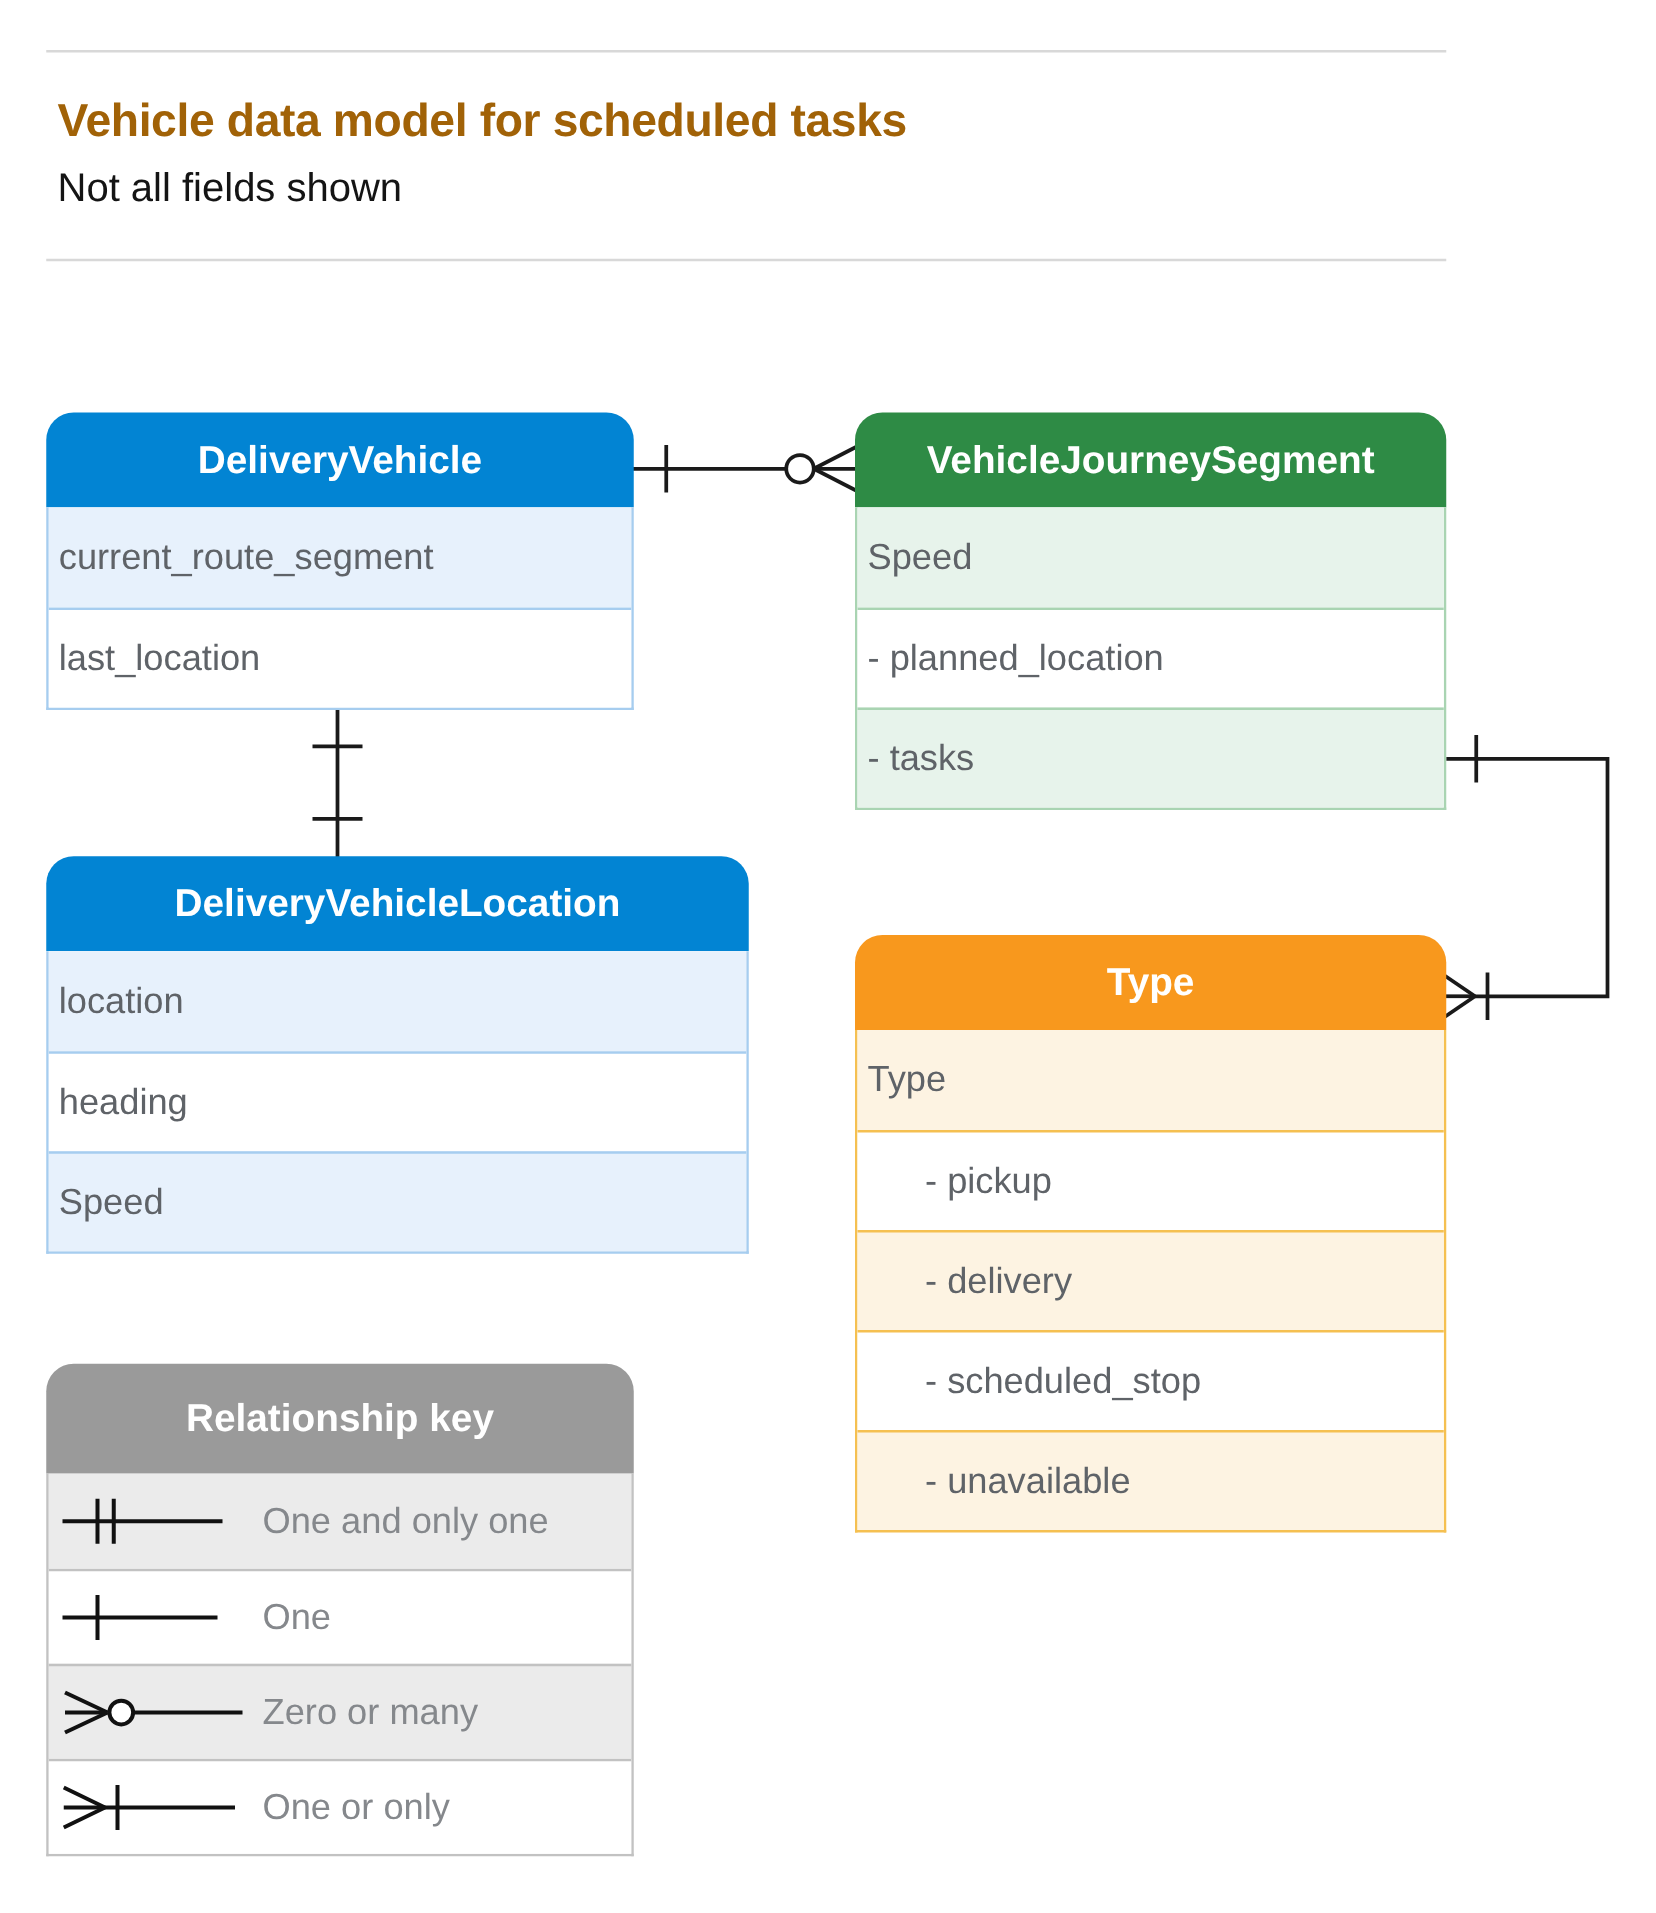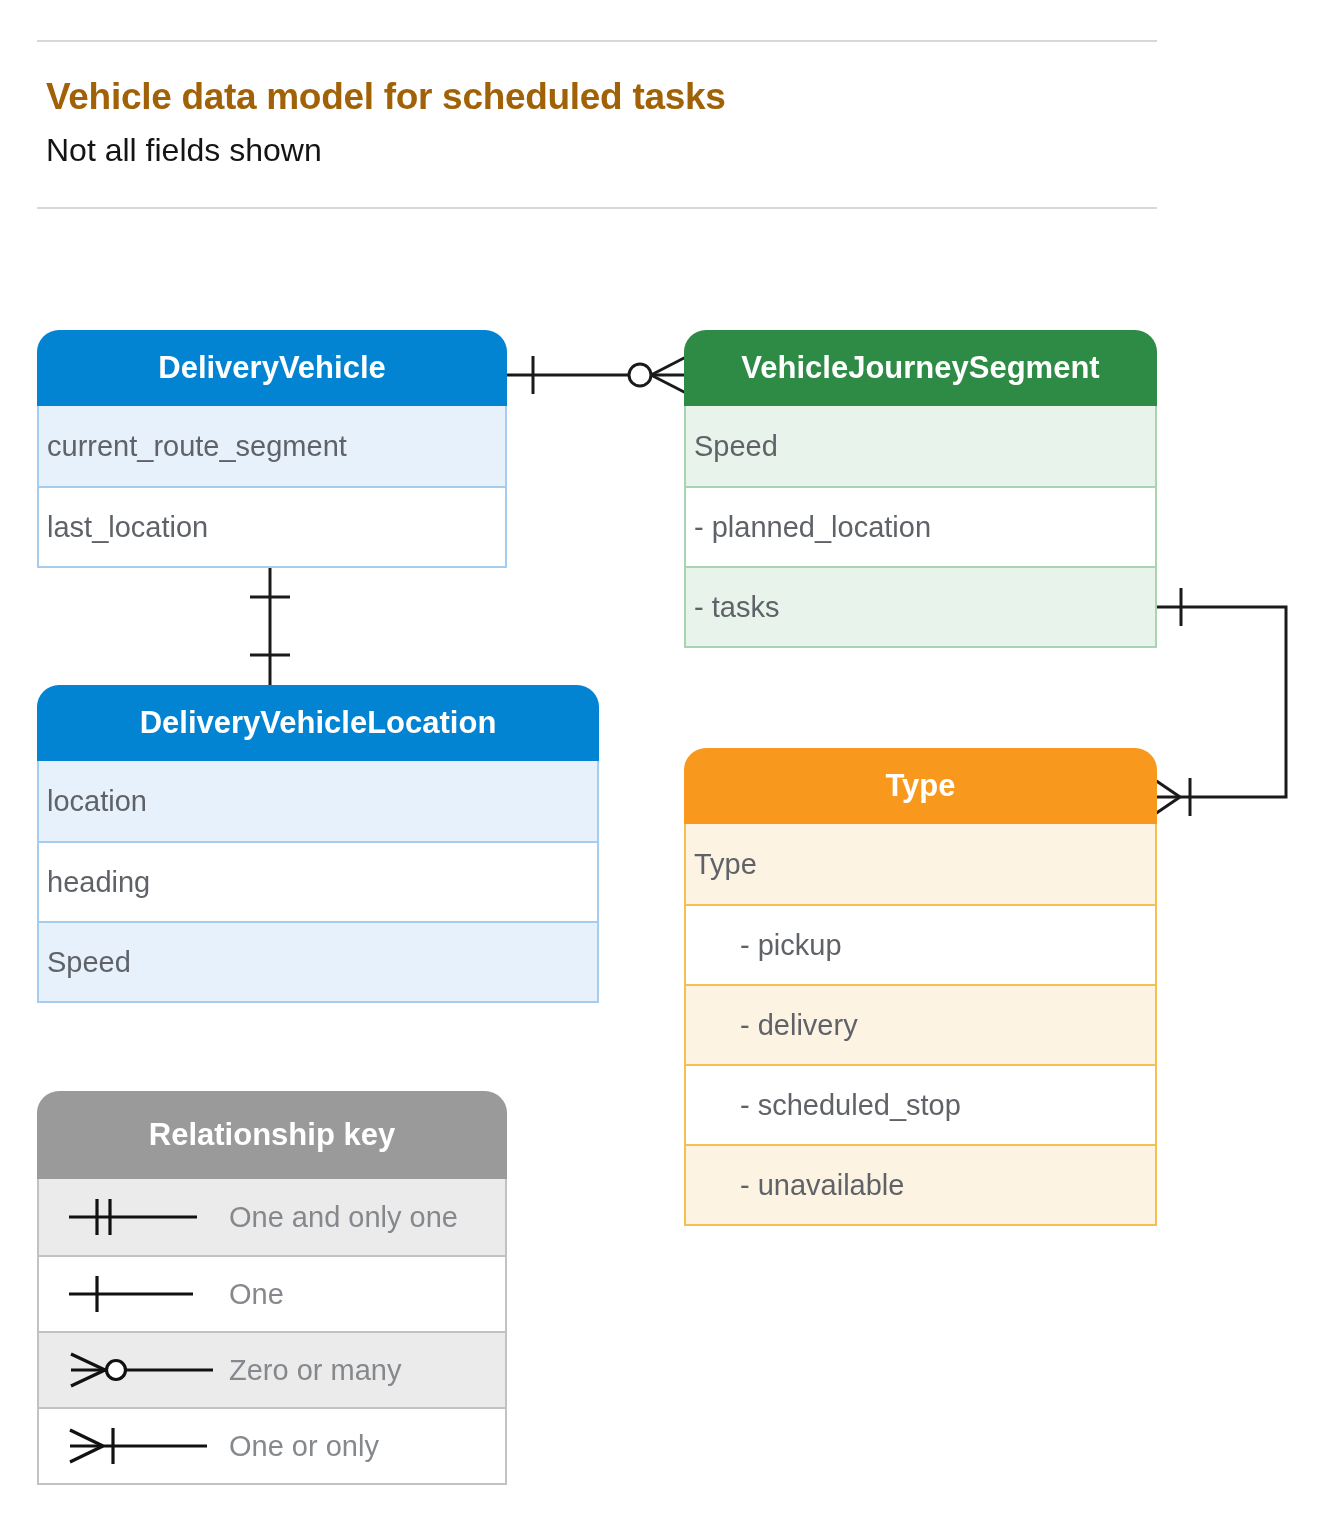--- a/index.html
+++ b/index.html
@@ -85,21 +85,21 @@
   .entity-row:first-child { border-top: none; }
   .entity-row.tint { background: var(--tint); }
   .entity-row.indent { padding-left: 54px; }
   .entity.blue   { --hdr:#0284d3; --bc:#a6cdef; --tint:#e7f1fc; }
   .entity.green  { --hdr:#2e8b45; --bc:#a9d4b2; --tint:#e7f3eb; }
   .entity.orange { --hdr:#f8981d; --bc:#f5c051; --tint:#fdf3e2; }
   .entity.gray   { --hdr:#9a9a9a; --bc:#c2c2c2; --tint:#ebebeb; }
   .entity.gray .entity-header { height: 88px; }
   .entity.gray .entity-row {
     height: 76px;
-    padding-left: 28px;
+    padding-left: 9px;
     color: #85888c;
   }
   .legend-symbol {
     width: 158px;
     flex: none;
     margin-right: 4px;
   }
   .legend-label { white-space: nowrap; }
   #dv  { left: 37px;  top: 330px; width: 470px; }
   #vjs { left: 684px; top: 330px; width: 473px; }

